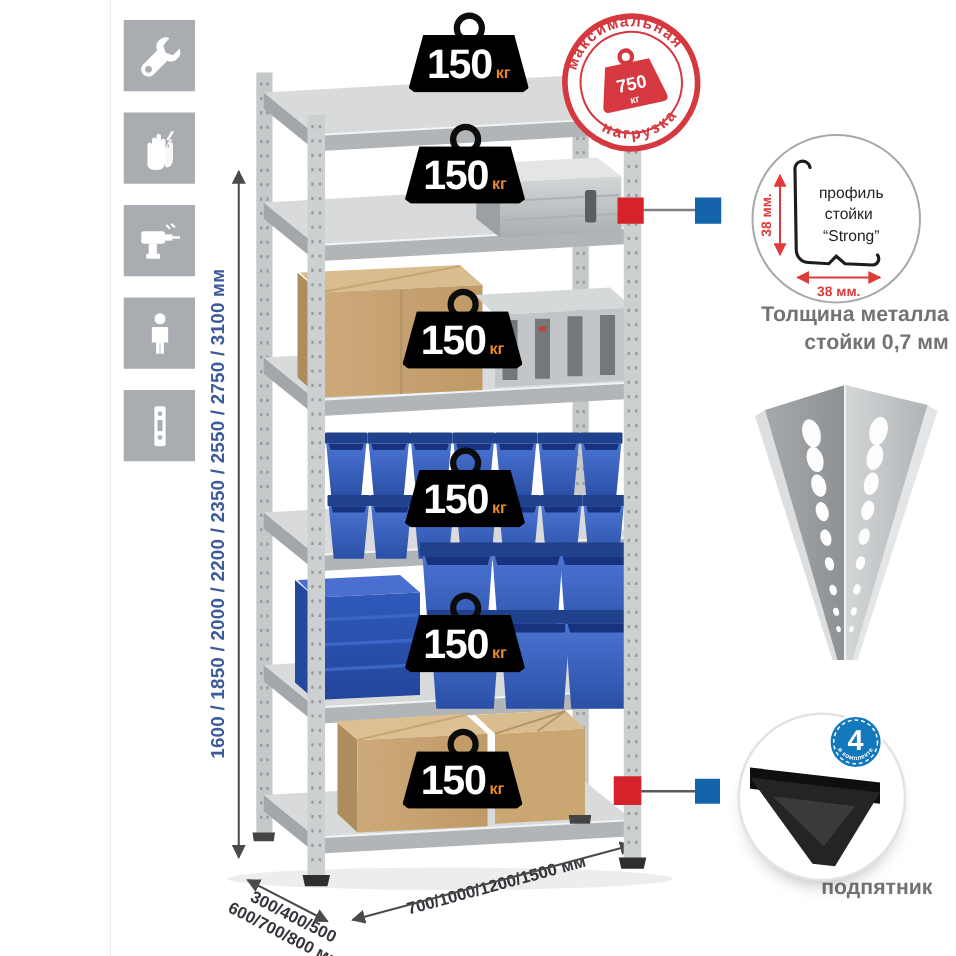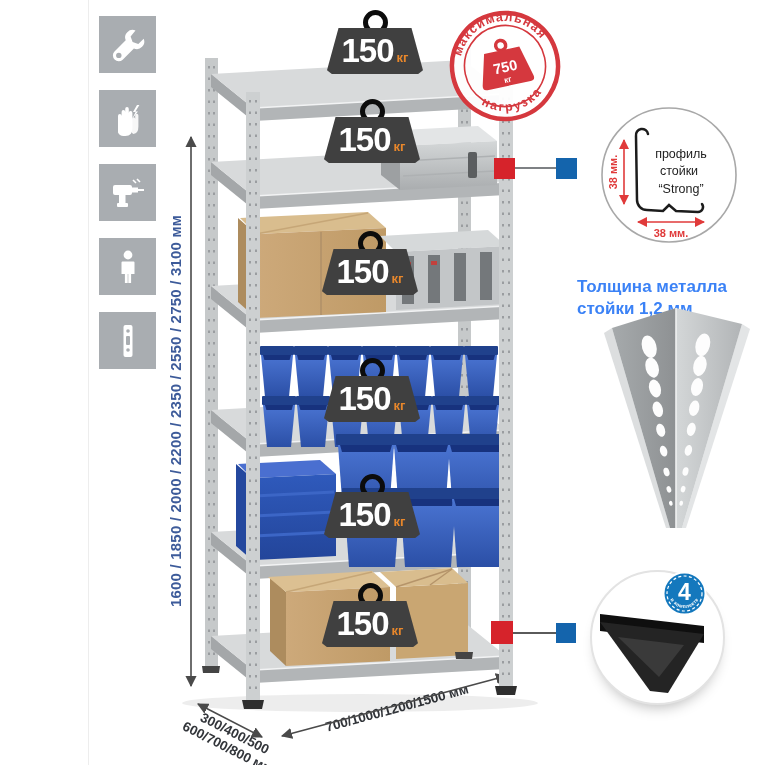--- a/index.html
+++ b/index.html
@@ -23,37 +23,37 @@
   .ddim-wrap .inner{position:absolute;transform:translate(-50%,-50%) rotate(27deg);
     text-align:center;font-weight:bold;font-size:13.5px;line-height:16px;color:#32353a;white-space:nowrap;}
   .wdim-wrap{position:absolute;left:397px;top:708px;width:0;height:0;}
   .wdim-wrap .inner{position:absolute;transform:translate(-50%,-50%) rotate(-15.2deg);
     font-weight:bold;font-size:13.5px;color:#32353a;white-space:nowrap;}
 
   
   .weight{position:absolute;width:96px;z-index:5;}
   .w-ring{width:15px;height:15px;border:5px solid #0c0c0c;border-radius:50%;
           margin:0 auto -7px auto;background:transparent;}
-  .w-body{position:relative;z-index:2;width:96px;height:46px;background:#404040;
+  .w-body{position:relative;z-index:2;width:96px;height:46px;background:#000000;
     clip-path:polygon(12% 0,88% 0,100% 92%,95% 100%,5% 100%,0 92%);
     display:flex;align-items:center;justify-content:center;gap:3px;border-radius:4px;}
   .w-val{color:#fff;font-weight:bold;font-size:33px;letter-spacing:-1px;}
   .w-unit{color:#e8872b;font-weight:bold;font-size:13px;margin-top:12px;}
 
   
   #stamp{position:absolute;left:447px;top:8px;width:116px;height:116px;
          transform:rotate(-12deg);z-index:6;}
 
   
   .sq{position:absolute;z-index:4;}
   .conn-line{position:absolute;height:2px;background:#7e8184;z-index:3;}
 
   
-  .caption{position:absolute;width:182px;text-align:left;font-weight:bold;
-           font-size:17px;line-height:22px;color:#3b82f6;margin-top:35px;}
+  .caption{position:absolute;width:182px;text-align:right;font-weight:bold;
+           font-size:17px;line-height:22px;color:#737373;}
 
   
   #kit-badge{position:absolute;left:662px;top:571px;width:45px;height:45px;z-index:7;}
 
   
   #foot-circle{position:absolute;left:590px;top:570px;width:131px;height:131px;border-radius:50%;
     background:#fff;border:2px solid #e3e3e3;box-shadow:0 9px 14px -7px rgba(0,0,0,.28);z-index:6;}
 </style>
 </head>
 <body>
@@ -368,21 +368,21 @@
     <text x="37" y="84" font-size="11" font-weight="bold" fill="#e03a3a" text-anchor="middle" transform="rotate(-90 37 84)">38 мм.</text>
     <text x="91" y="149" font-size="11" font-weight="bold" fill="#e03a3a" text-anchor="middle">38 мм.</text>
     <g font-size="12.5" fill="#222" text-anchor="middle">
       <text x="101" y="70">профиль</text>
       <text x="99" y="87">стойки</text>
       <text x="101" y="105">“Strong”</text>
     </g>
   </svg>
   <div class="caption" style="left:577px;top:241px">
     <div>Толщина металла</div>
-    <div>стойки 1,2 мм</div>
+    <div>стойки 0,7 мм</div>
   </div>
 
   <svg class="abs" style="left:596px;top:302px;z-index:2" width="160" height="235" viewBox="0 0 160 235">
     <defs>
       <linearGradient id="gAngL" x1="0" y1="0" x2="1" y2="0">
         <stop offset="0" stop-color="#a6aaac"></stop>
           <stop offset="1" stop-color="#8e9193"></stop>
       </linearGradient>
       <linearGradient id="gAngR" x1="0" y1="0" x2="1" y2="0">
         <stop offset="0" stop-color="#d4d7d8"></stop>
@@ -430,14 +430,15 @@
         </defs>
       <circle cx="22.5" cy="22.5" r="21" fill="#1478bd" stroke="#fff" stroke-width="2"></circle>
       <circle cx="22.5" cy="22.5" r="17.5" fill="none" stroke="#fff" stroke-width="1.2" stroke-dasharray="3 2.4"></circle>
       <text x="22.5" y="29" text-anchor="middle" font-size="23" font-weight="bold" fill="#fff">4</text>
       <text font-size="5" font-weight="bold" fill="#fff" letter-spacing=".4">
         <textPath href="#kbArc" startOffset="50%" text-anchor="middle">в комплекте</textPath>
       </text>
     </svg>
   </div>
   <div class="caption" style="left:564px;top:699px">
+    <div>подпятник</div>
   </div>
 </div>
 
 </body></html>

